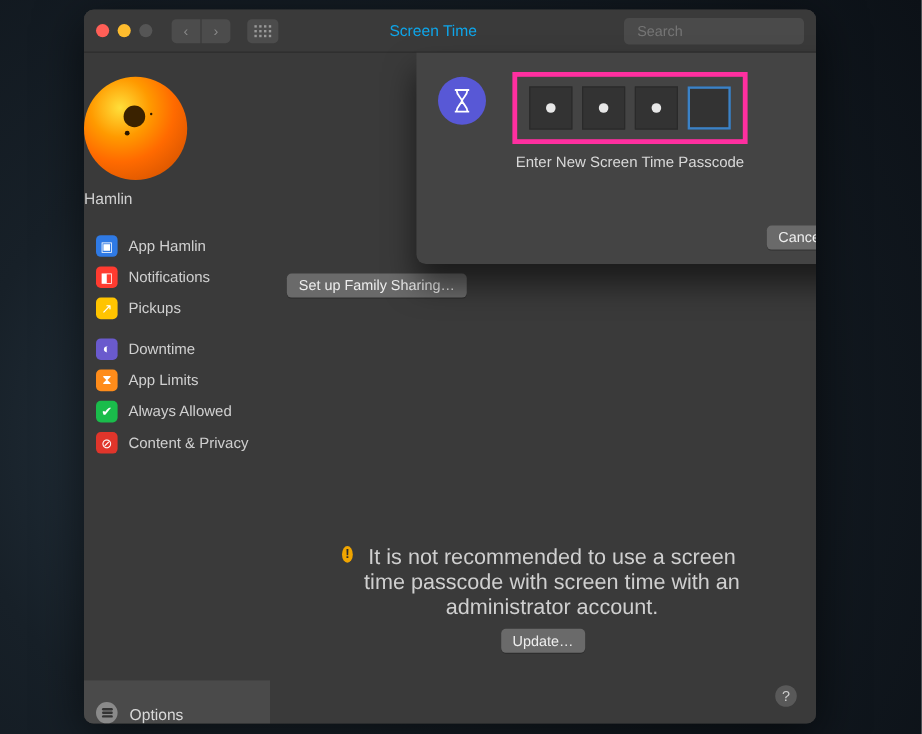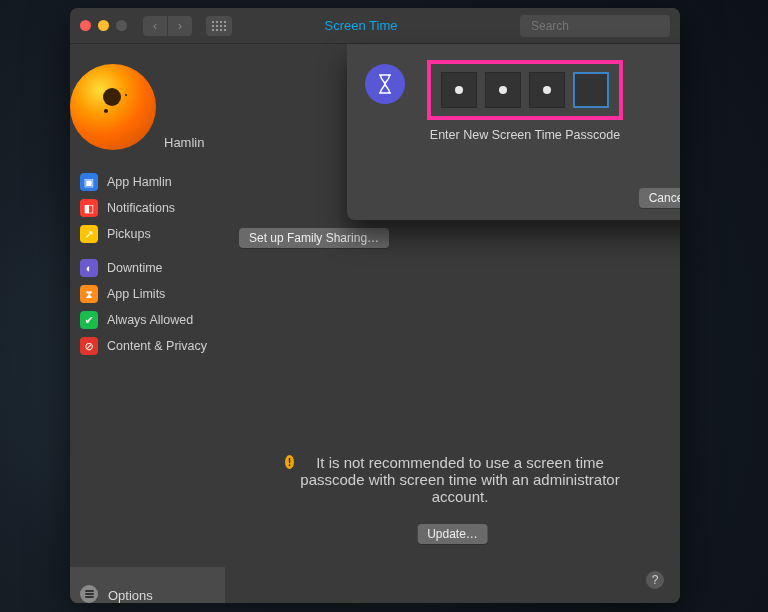--- a/index.html
+++ b/index.html
@@ -28,21 +28,21 @@
   .nav-btn.last{border-top-left-radius:0;border-bottom-left-radius:0;}
   .grid-btn { width: 26px; height: 20px; background: #4c4c4c; border-radius:4px; margin-left:6px; display:flex; align-items:center; justify-content:center;}
   .grid-dots { display:grid; grid-template-columns:repeat(4,2px); grid-template-rows:repeat(3,2px); gap:2px;}
   .grid-dots span{width:2px;height:2px;background:#999;}
   .title { flex:1; text-align:center; color:#0ea5e9; font-size:13px; margin-left:-30px;}
   .search { display:flex; align-items:center; width:150px; height:22px; background:#4a4a4a; border-radius:4px; padding:0 6px; gap:5px;}
   .search svg{width:12px;height:12px;}
   .search input{flex:1;background:transparent;border:0;outline:0;color:#7dd3fc;font-size:12px;}
   .body { display:flex; height: calc(100% - 36px); }
   .sidebar { width: 155px; background:#3a3a3a; display:flex; flex-direction:column; padding-top:20px;}
-  .avatar-wrap { display:flex; flex-direction:row; align-items:flex-end; gap:8px; margin-bottom:20px;}
+  .avatar-wrap { display:flex; flex-direction:column; align-items:flex-start; gap:8px; margin-bottom:20px;}
   .avatar { width:86px; height:86px; border-radius:50%; background: radial-gradient(circle at 35% 30%, #ffdf3a 0%, #ff9a00 30%, #ff6a00 55%, #c44a00 100%); position:relative; overflow:hidden;}
   .avatar::after{content:"";position:absolute;left:38%;top:28%;width:18px;height:18px;border-radius:50%;background:#3a2200;box-shadow:-6px 14px 0 -7px #2a1700, 14px -2px 0 -8px #2d1a00;}
   .uname{color:#cfcfcf;font-size:13px;}
   .side-list{display:flex;flex-direction:column;gap:2px;padding-left:6px;padding-right:6px;}
   .side-sep{height:10px;}
   .item{display:flex;align-items:center;gap:9px;height:24px;padding:0 4px;border-radius:4px;color:#d0d0d0;font-size:12.5px;}
   .item .ic{width:18px;height:18px;border-radius:4px;display:flex;align-items:center;justify-content:center;font-size:11px;color:#fff;}
   .footer-opt{margin-top:auto;display:flex;align-items:flex-end;gap:10px;height:36px;background:#4a4a4a;padding:0 10px;}
   .footer-opt .gic{width:18px;height:18px;border-radius:50%;background:#8a8a8a;display:flex;align-items:center;justify-content:center;}
   .footer-opt .gic span{width:9px;height:2px;background:#333;position:relative;border-radius:1px;}
@@ -51,21 +51,21 @@
   .content{flex:1;background:#3a3a3a;position:relative;padding:20px 18px 12px 14px;}
   .btn{display:inline-flex;align-items:center;justify-content:center;height:20px;padding:0 10px;background:#6a6a6a;color:#eee;border-radius:4px;font-size:12px;box-shadow:0 1px 0 rgba(0,0,0,.2);}
   .turnoff{position:absolute;right:18px;top:24px;}
   .chpass{position:absolute;right:18px;top:113px;width:112px;}
   .line-icloud{position:absolute;right:18px;top:72px;font-size:12px;color:#bfbfbf;text-align:right;}
   .line-more{position:absolute;right:18px;top:145px;font-size:12px;color:#bfbfbf;}
   .fs-block{position:absolute;left:14px;right:18px;top:184px;}
   .fs-text{color:#cfcfcf;font-size:12.5px;margin-bottom:8px;}
   .warn-block{position:absolute;left:60px;right:60px;top:410px;text-align:center;display:flex;align-items:flex-start;gap:6px;justify-content:center;}
   .warn-ic{width:14px;height:14px;border-radius:50%;background:#f0a500;color:#2a2a2a;font-weight:700;font-size:11px;display:flex;align-items:center;justify-content:center;margin-top:1px;}
-  .warn-txt{color:#cfcfcf;font-size:15px;max-width:320px;}
+  .warn-txt{color:#cfcfcf;font-size:18px;max-width:320px;}
   .upd{position:absolute;left:50%;transform:translateX(-50%);top:480px;}
   .help{position:absolute;right:16px;bottom:14px;width:18px;height:18px;border-radius:50%;background:#595959;color:#cfcfcf;font-size:12px;display:flex;align-items:center;justify-content:center;}
   
   .sheet{position:absolute;left:122px;top:0;width:365px;height:176px;background:#444;border-radius:0 0 8px 8px;box-shadow:0 16px 26px rgba(0,0,0,.55);padding:16px 18px 12px 18px;}
   .sheet-row{display:flex;align-items:flex-start;gap:22px;}
   .hg-ic{width:40px;height:40px;border-radius:50%;background:#5858d6;display:flex;align-items:center;justify-content:center;margin-top:4px;}
   .hg-ic svg{width:18px;height:22px;}
   .pin-wrap{display:flex;flex-direction:column;align-items:center;gap:8px;}
   .highlight{border:4px solid #ff2fa0;padding:8px 10px;display:flex;gap:8px;}
   .pin{width:36px;height:36px;background:#333;border:1px solid #2a2a2a;display:flex;align-items:center;justify-content:center;}

